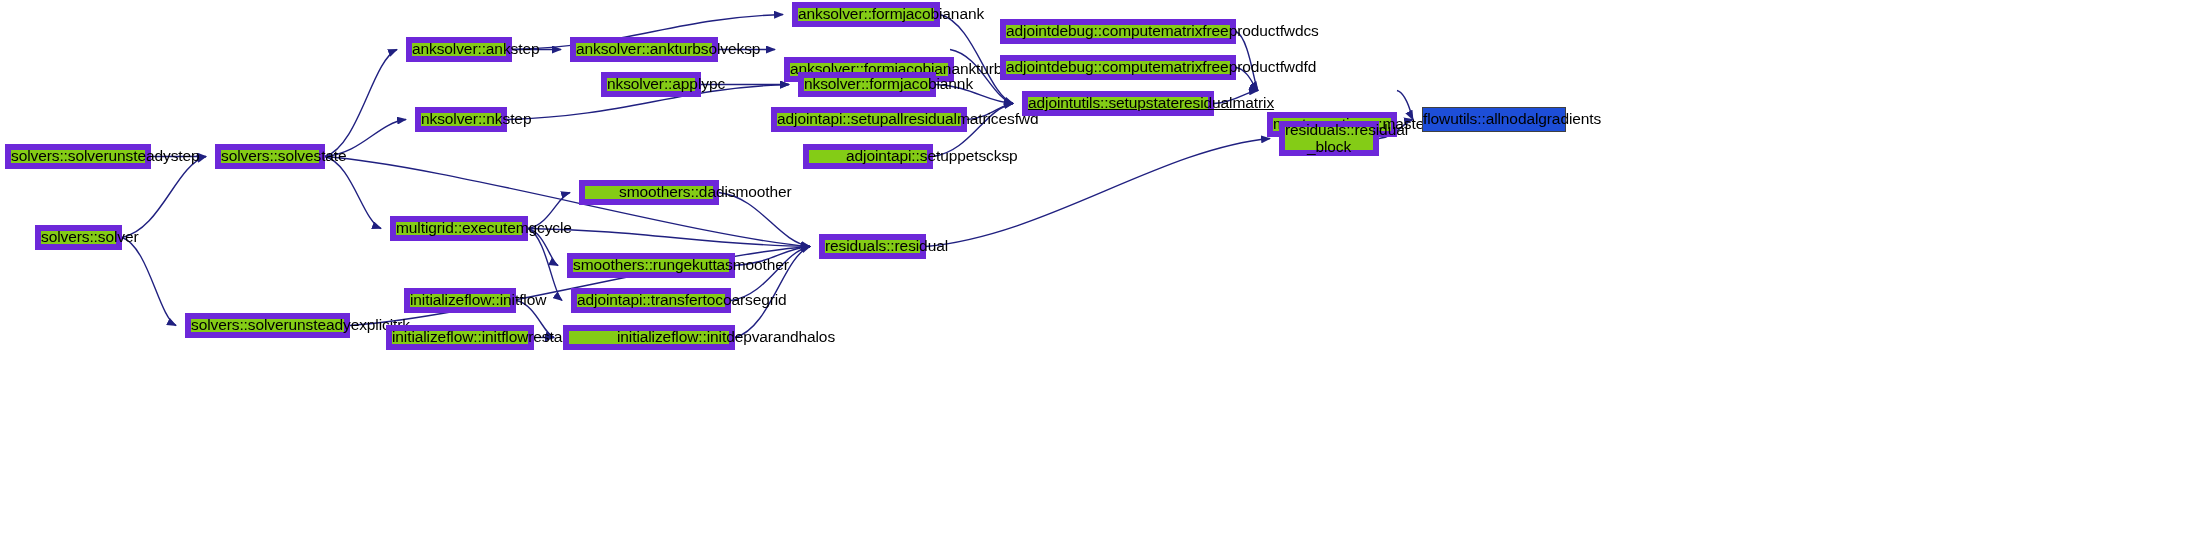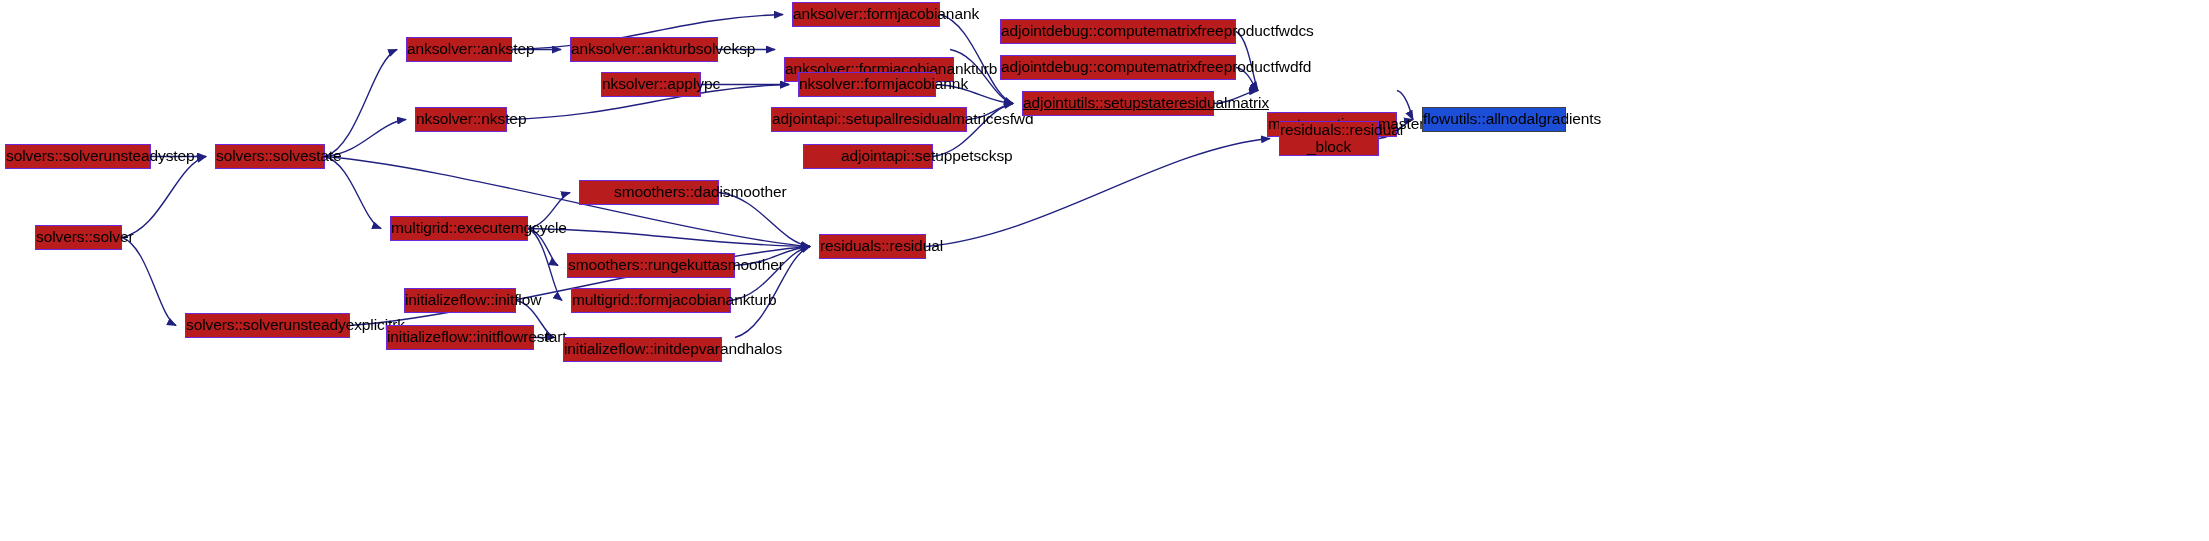--- a/index.html
+++ b/index.html
@@ -19,22 +19,22 @@
     position: absolute;
     left: 0;
     top: 0;
     width: 2209px;
     height: 541px;
     pointer-events: none;
   }
   .node {
     position: absolute;
     box-sizing: border-box;
-    border: 1px solid #6d28d9;
-    background: #b91c1c;
+    border: 6px solid #6d28d9;
+    background: #84cc16;
     color: #000000;
     font-size: 15.5px;
     line-height: 1.05;
     display: flex;
     align-items: center;
     justify-content: center;
     text-align: center;
     white-space: pre;
     letter-spacing: -0.1px;
     z-index: 5;
@@ -104,22 +104,22 @@
       <div class="node" style="left: 185px; top: 313px; width: 165px; height: 25px;"><span class="lbl">solvers::solverunsteadyexplicitrk</span></div>
       <div class="node" style="left: 406px; top: 37px; width: 106px; height: 25px;"><span class="lbl">anksolver::ankstep</span></div>
       <div class="node" style="left: 415px; top: 107px; width: 92px; height: 25px;"><span class="lbl">nksolver::nkstep</span></div>
       <div class="node" style="left: 390px; top: 216px; width: 138px; height: 25px; text-align: center;"><span class="lbl">multigrid::executemgcycle</span></div>
       <div class="node" style="left: 404px; top: 288px; width: 112px; height: 25px;"><span class="lbl">initializeflow::initflow</span></div>
       <div class="node" style="left: 386px; top: 325px; width: 148px; height: 25px;"><span class="lbl">initializeflow::initflowrestart</span></div>
       <div class="node" style="left: 570px; top: 37px; width: 148px; height: 25px;"><span class="lbl">anksolver::ankturbsolveksp</span></div>
       <div class="node" style="left: 601px; top: 72px; width: 100px; height: 25px;"><span class="lbl">nksolver::applypc</span></div>
       <div class="node" style="left: 579px; top: 180px; width: 140px; height: 25px; padding-left: 34px;"><span class="lbl">smoothers::dadismoother</span></div>
       <div class="node" style="left: 567px; top: 253px; width: 168px; height: 25px;"><span class="lbl">smoothers::rungekuttasmoother</span></div>
-      <div class="node" style="left: 571px; top: 288px; width: 160px; height: 25px;"><span class="lbl">multigrid::formjacobianankturb</span></div>
-      <div class="node" style="left: 563px; top: 337px; width: 159px; height: 25px;"><span class="lbl">initializeflow::initdepvarandhalos</span></div>
+      <div class="node" style="left: 571px; top: 288px; width: 160px; height: 25px;"><span class="lbl">adjointapi::transfertocoarsegrid</span></div>
+      <div class="node" style="left: 563px; top: 325px; width: 172px; height: 25px; padding-left: 48px;"><span class="lbl">initializeflow::initdepvarandhalos</span></div>
       <div class="node" style="left: 792px; top: 2px; width: 148px; height: 25px;"><span class="lbl">anksolver::formjacobianank</span></div>
       <div class="node" style="left: 784px; top: 37px; width: 170px; height: 25px; margin-top: 20px;"><span class="lbl">anksolver::formjacobianankturb</span></div>
       <div class="node" style="left: 798px; top: 72px; width: 138px; height: 25px;"><span class="lbl">nksolver::formjacobiannk</span></div>
       <div class="node" style="left: 771px; top: 107px; width: 196px; height: 25px;"><span class="lbl">adjointapi::setupallresidualmatricesfwd</span></div>
       <div class="node" style="left: 803px; top: 144px; width: 130px; height: 25px; padding-left: 37px;"><span class="lbl">adjointapi::setuppetscksp</span></div>
       <div class="node" style="left: 819px; top: 234px; width: 107px; height: 25px;"><span class="lbl">residuals::residual</span></div>
       <div class="node" style="left: 1000px; top: 19px; width: 236px; height: 25px;"><span class="lbl">adjointdebug::computematrixfreeproductfwdcs</span></div>
       <div class="node" style="left: 1000px; top: 55px; width: 236px; height: 25px;"><span class="lbl">adjointdebug::computematrixfreeproductfwdfd</span></div>
       <div class="node" style="left: 1022px; top: 91px; width: 192px; height: 25px; text-decoration: underline;"><span class="lbl">adjointutils::setupstateresidualmatrix</span></div>
       <div class="node" style="left: 1267px; top: 78px; width: 130px; height: 25px; margin-top: 34px;"><span class="lbl">masterroutines::master</span></div>

